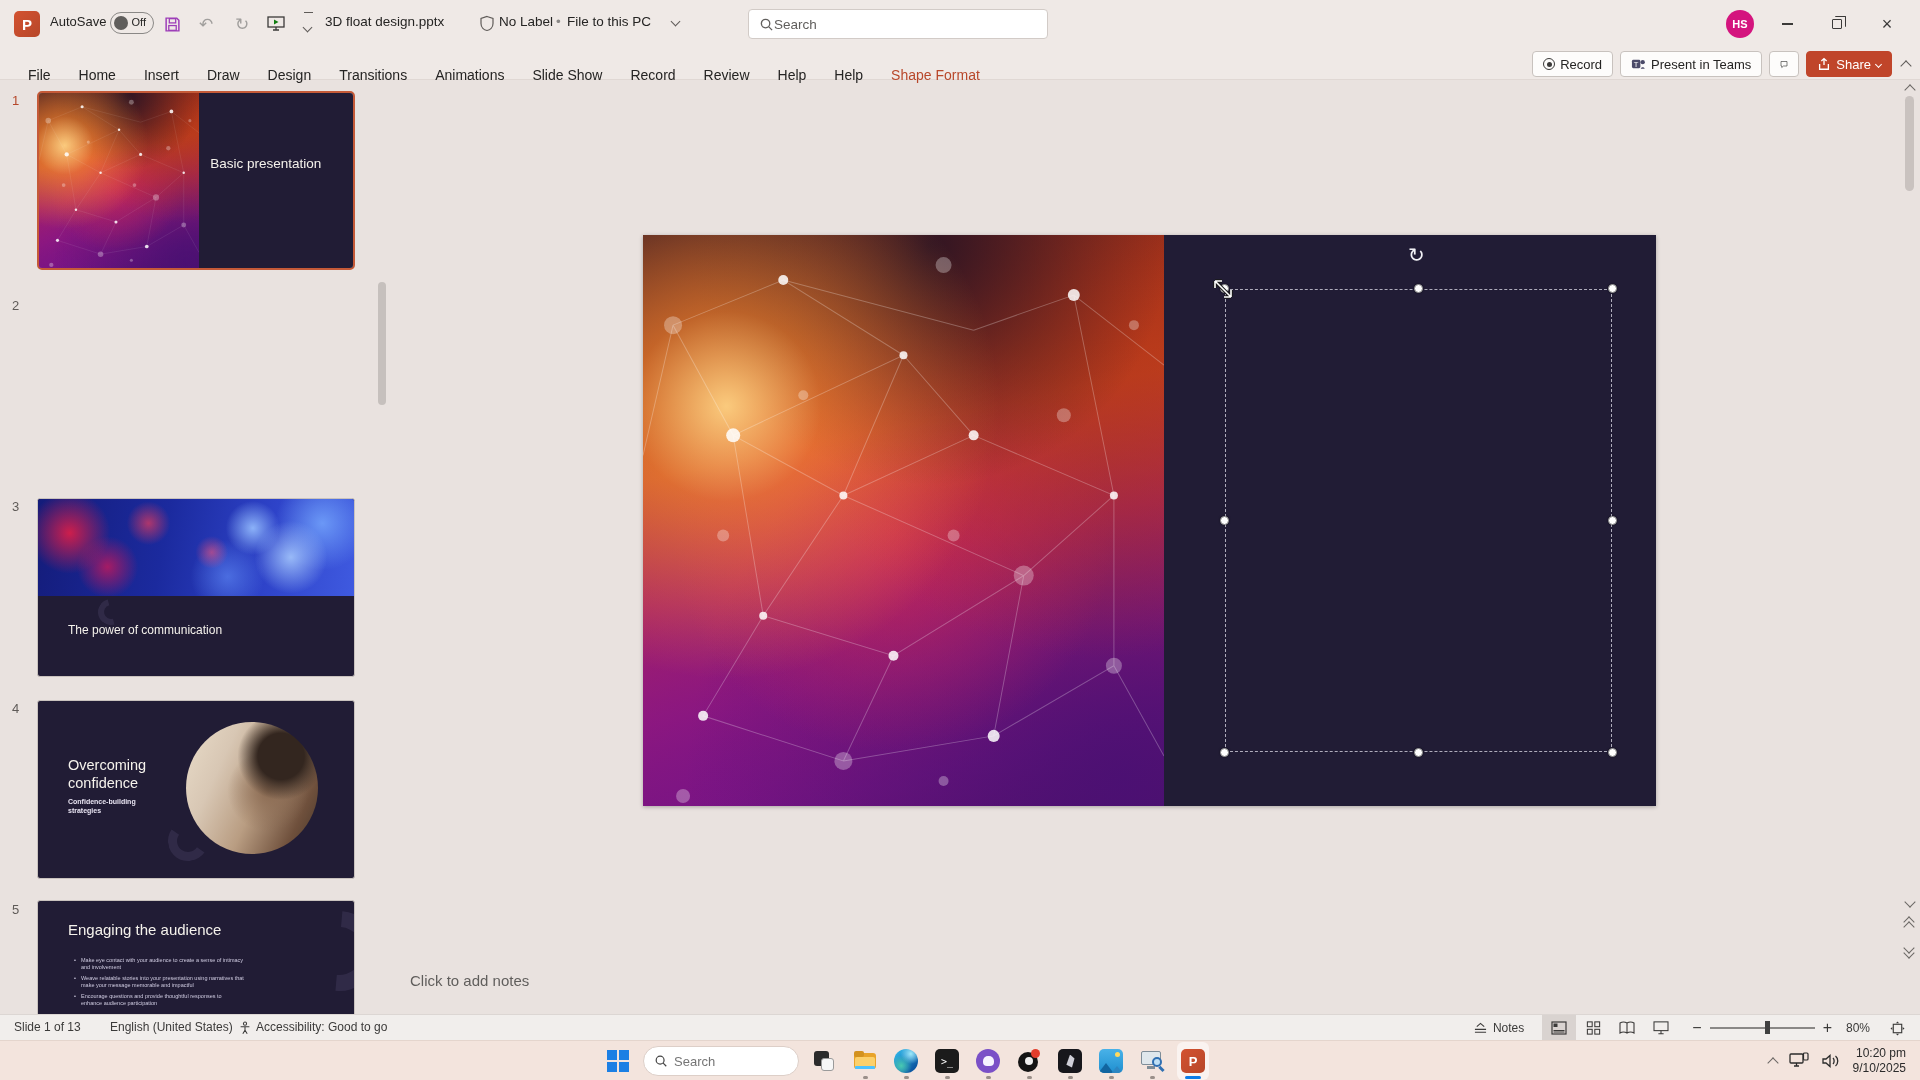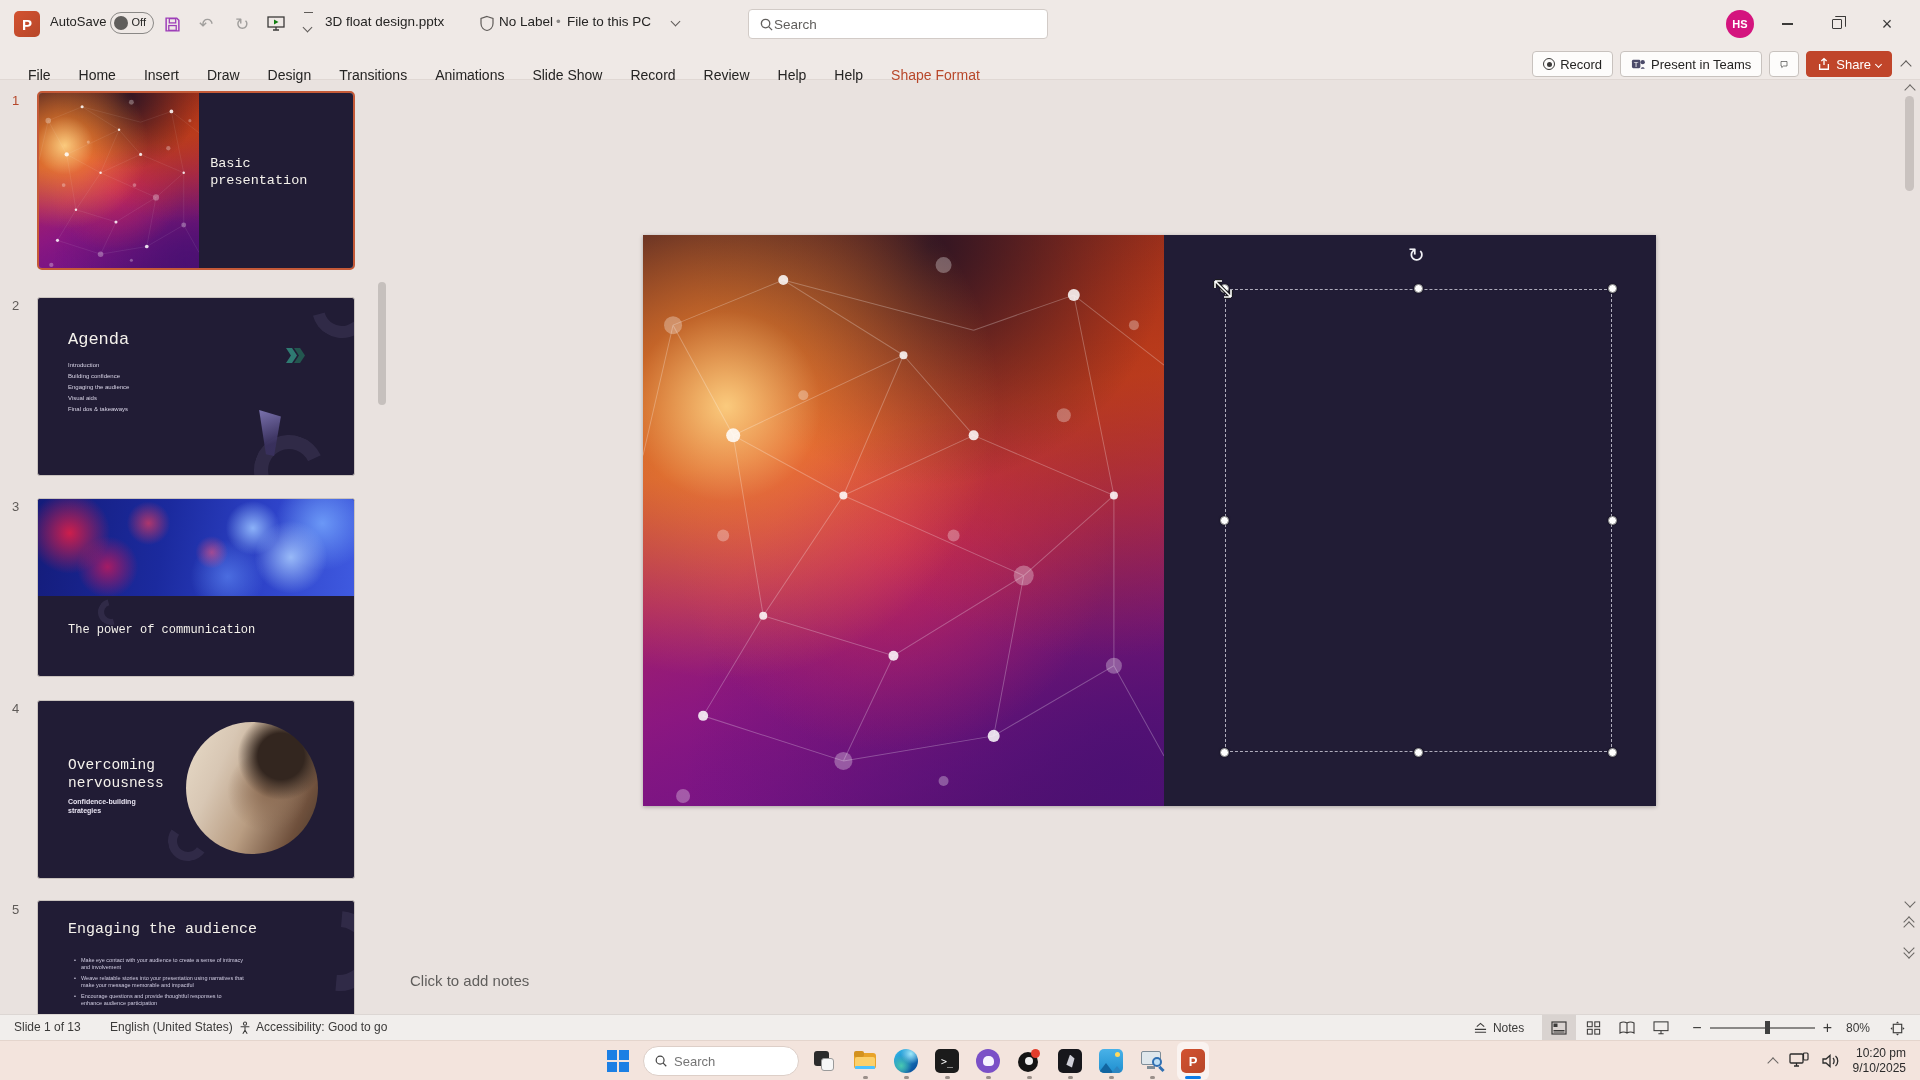--- a/index.html
+++ b/index.html
@@ -55,21 +55,21 @@
   .collapse-chev { position:absolute; right:10px; top:14px; width:8px; height:8px; border-left:1.5px solid #5f5b58;
                    border-top:1.5px solid #5f5b58; transform:rotate(45deg); }
 
   
   .thumb-panel { position:absolute; left:0; top:80px; width:395px; height:934px; overflow:hidden; }
   .tnum { position:absolute; left:12px; font-size:13px; color:#5f5b58; }
   .tnum.sel { color:#b5472a; }
   .thumb { position:absolute; left:37px; width:318px; height:179px; border-radius:3px; overflow:hidden;
            background:#211c35; border:1px solid #c9c2be; }
   .thumb.selected { border:2px solid #c55a38; box-shadow:inset 0 0 0 2px #fff; border-radius:5px; }
-  .serif { font-family:Liberation Mono, monospace; }
+  .serif { font-family:Liberation Sans, sans-serif; }
   .dark-bg { background:#211c35; }
   .panel-scroll { position:absolute; left:378px; top:202px; width:8px; height:123px; border-radius:4px; background:#c6c0bd; }
 
   
   .poly-art { background:
       radial-gradient(circle at 16% 30%, rgba(255,210,130,.95) 0%, rgba(255,150,50,.55) 16%, rgba(255,120,30,0) 46%),
       radial-gradient(circle at 55% 2%, rgba(45,20,35,.95) 0%, rgba(45,20,35,0) 38%),
       radial-gradient(circle at 88% 16%, rgba(185,55,25,.8) 0%, rgba(185,55,25,0) 50%),
       radial-gradient(circle at 48% 52%, rgba(226,45,85,.6) 0%, rgba(226,45,85,0) 55%),
       radial-gradient(circle at 92% 96%, rgba(75,16,115,.95) 0%, rgba(75,16,115,0) 60%),
@@ -302,50 +302,35 @@
     <div class="abs poly-art" style="left:0;top:0;width:51%;height:100%">
       <svg width="100%" height="100%" preserveAspectRatio="none">
           <use href="#net"></use>
         </svg>
     </div>
     <div class="abs dark-bg" style="left:51%;top:0;width:49%;height:100%"></div>
     <div class="abs serif" style="left:54.5%;top:62px;font-size:13.5px;line-height:17px;color:#f5f2ec">Basic presentation</div>
   </div>
 
   <span class="tnum" style="top:218px">2</span>
-  <div class="thumb" style="top:217px">
-    <div class="arc" style="right:-18px;top:-20px;width:60px;height:60px;border-width:12px;transform:rotate(30deg)"></div>
-    <div class="arc" style="right:30px;bottom:-30px;width:70px;height:70px;border-width:14px;transform:rotate(200deg)"></div>
-    <div class="chev-shape" style="left:248px;top:50px;width:11px;height:15px;background:#2f7a72"></div>
-    <div class="chev-shape" style="left:256px;top:50px;width:11px;height:15px;background:#23564f"></div>
-    <div class="cone" style="left:215px;top:112px;width:34px;height:46px"></div>
-    <div class="abs serif" style="left:30px;top:32px;font-size:17px;color:#f5f2ec">Agenda</div>
-    <div class="t-items" style="left:30px;top:62px">
-      <div>Introduction</div>
-      <div>Building confidence</div>
-      <div>Engaging the audience</div>
-      <div>Visual aids</div>
-      <div>Final dos &amp; takeaways</div>
-    </div>
-  </div>
 
   <span class="tnum" style="top:419px">3</span>
   <div class="thumb" style="top:418px">
     <div class="abs bokeh-art" style="left:0;top:0;width:100%;height:97px"></div>
     <div class="abs serif" style="left:30px;top:124px;font-size:12px;color:#f5f2ec">The power of communication</div>
     <div class="arc" style="left:60px;top:100px;width:26px;height:26px;border-width:6px;transform:rotate(120deg)"></div>
   </div>
 
   <span class="tnum" style="top:621px">4</span>
   <div class="thumb" style="top:620px">
     <div class="photo-circle abs" style="left:148px;top:21px;width:132px;height:132px"></div>
     <div class="arc" style="left:130px;top:120px;width:40px;height:40px;border-width:9px;transform:rotate(80deg)"></div>
     <div class="abs serif" style="left:30px;top:55px;font-size:14.5px;line-height:18px;color:#f5f2ec">
       <div>Overcoming</div>
-      <div>nervousness</div>
+      <div>confidence</div>
     </div>
     <div class="abs" style="left:30px;top:96px;font-size:7px;font-weight:bold;line-height:9px;color:#e8e4f2;width:68px">Confidence-building strategies</div>
   </div>
 
   <span class="tnum" style="top:822px">5</span>
   <div class="thumb" style="top:820px">
     <div class="arc" style="right:-25px;top:10px;width:80px;height:80px;border-width:16px;transform:rotate(-40deg)"></div>
     <div class="abs serif" style="left:30px;top:20px;font-size:15px;color:#f5f2ec">Engaging the audience</div>
     <div class="t-bullets" style="left:36px;top:56px">
       <div class="b">Make eye contact with your audience to create a sense of intimacy and involvement</div>

